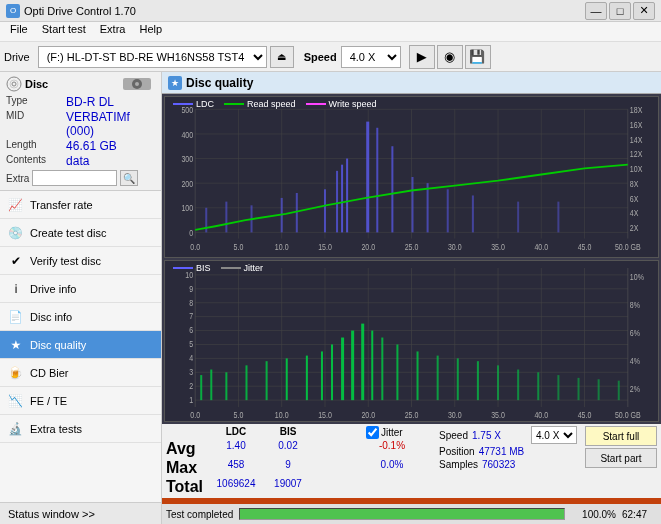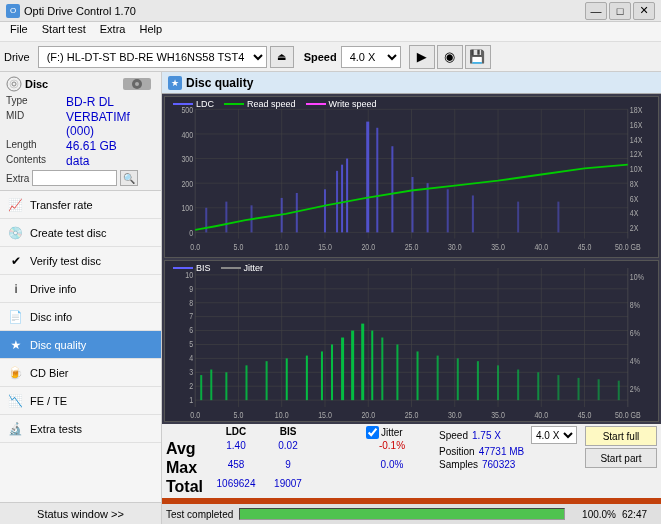--- a/index.html
+++ b/index.html
@@ -45,21 +45,21 @@
     .label-input { width: 85px; height: 16px; border: 1px solid #aaa; background: white; font-size: 10px; padding: 0 2px; }
     .label-btn { width: 18px; height: 16px; background: #e8e8e8; border: 1px solid #aaa; cursor: pointer; display: flex; align-items: center; justify-content: center; font-size: 10px; }
     
     
     .nav-items { flex: 1; }
     .nav-item { height: 28px; display: flex; align-items: center; padding: 0 8px; cursor: pointer; gap: 6px; border-bottom: 1px solid #e0e0e0; font-size: 11px; }
     .nav-item.active { background: #4a90d9; color: white; }
     .nav-item-icon { width: 16px; height: 16px; display: flex; align-items: center; justify-content: center; font-size: 12px; flex-shrink: 0; }
     
     
-    .status-window-btn { height: 22px; display: flex; align-items: center; padding: 0 8px; cursor: pointer; border-top: 1px solid #ccc; background: #e8e8e8; font-size: 11px; justify-content: center; }
+    .status-window-btn { height: 22px; display: flex; align-items: center; padding: 0 8px; cursor: pointer; border-top: 1px solid #ccc; background: #e8e8e8; font-size: 11px; justify-content: flex-start; }
     
     
     .content-area { flex: 1; display: flex; flex-direction: column; background: #f0f0f0; overflow: hidden; }
     
     
     .dq-header { height: 22px; background: #d9e8f5; border-bottom: 1px solid #aaa; display: flex; align-items: center; padding: 0 6px; gap: 4px; }
     .dq-icon { width: 14px; height: 14px; background: #4a90d9; border-radius: 2px; display: flex; align-items: center; justify-content: center; color: white; font-size: 9px; }
     .dq-title { font-size: 12px; font-weight: bold; }
     
     

